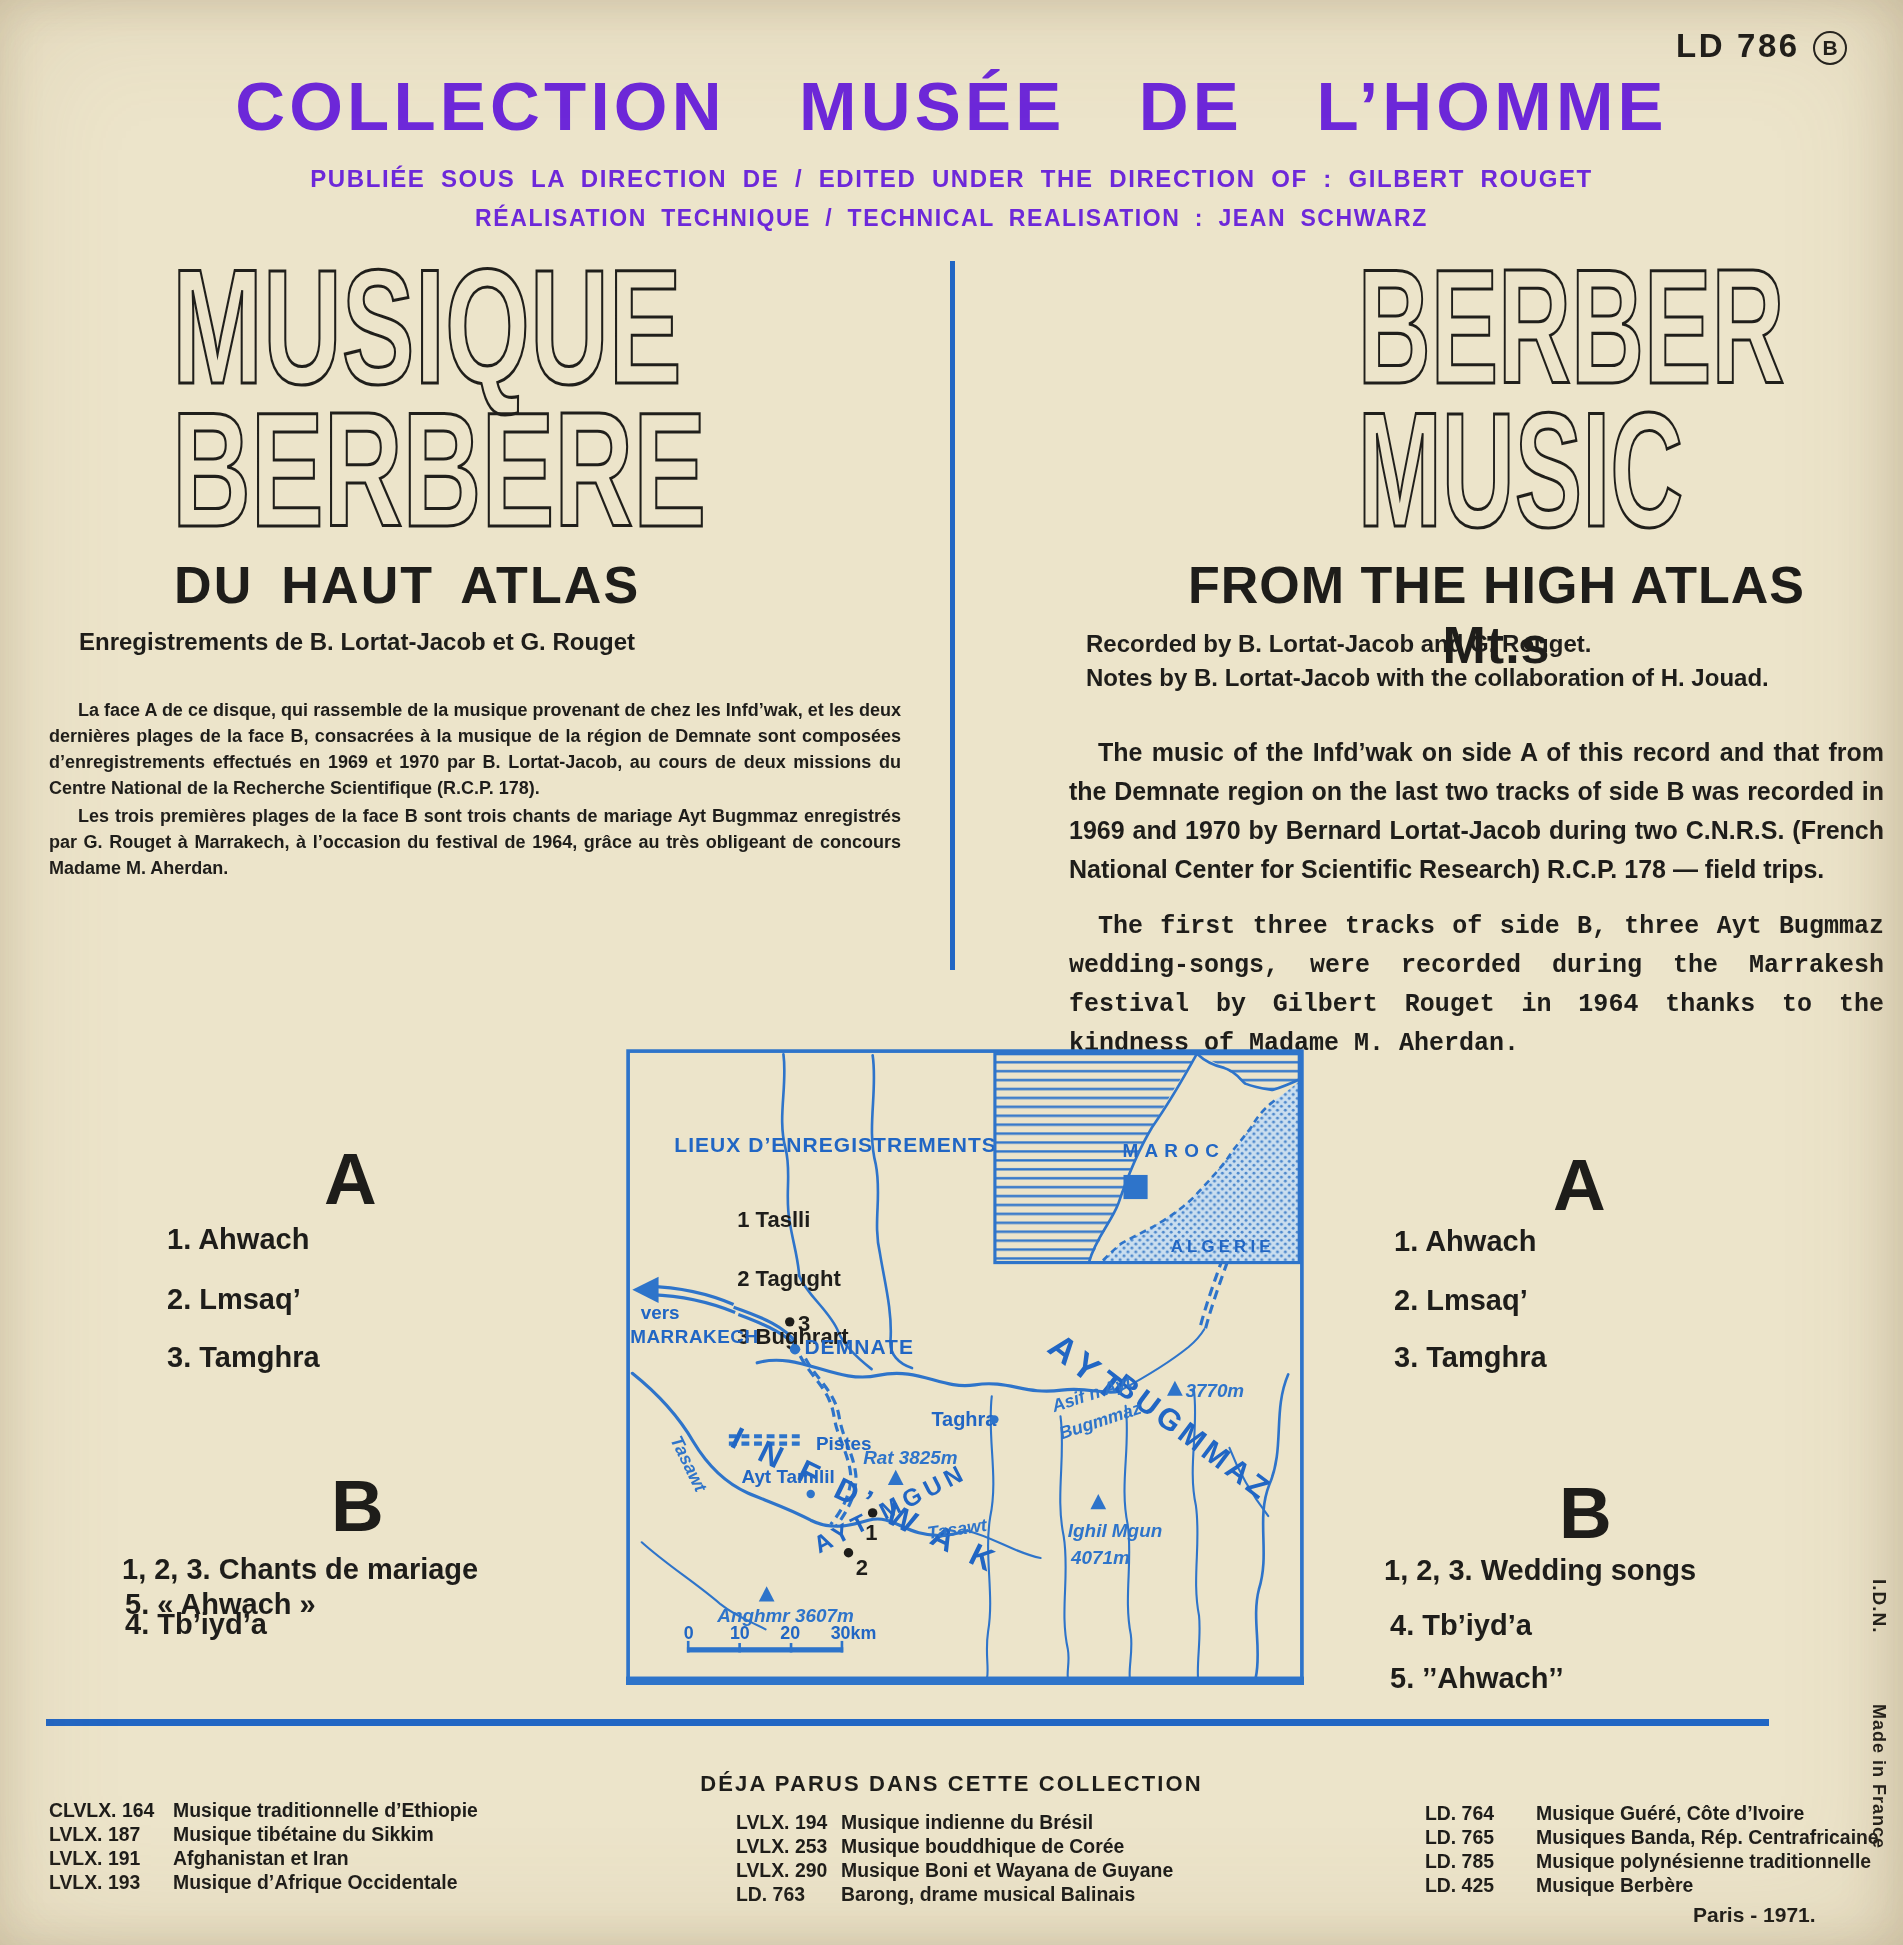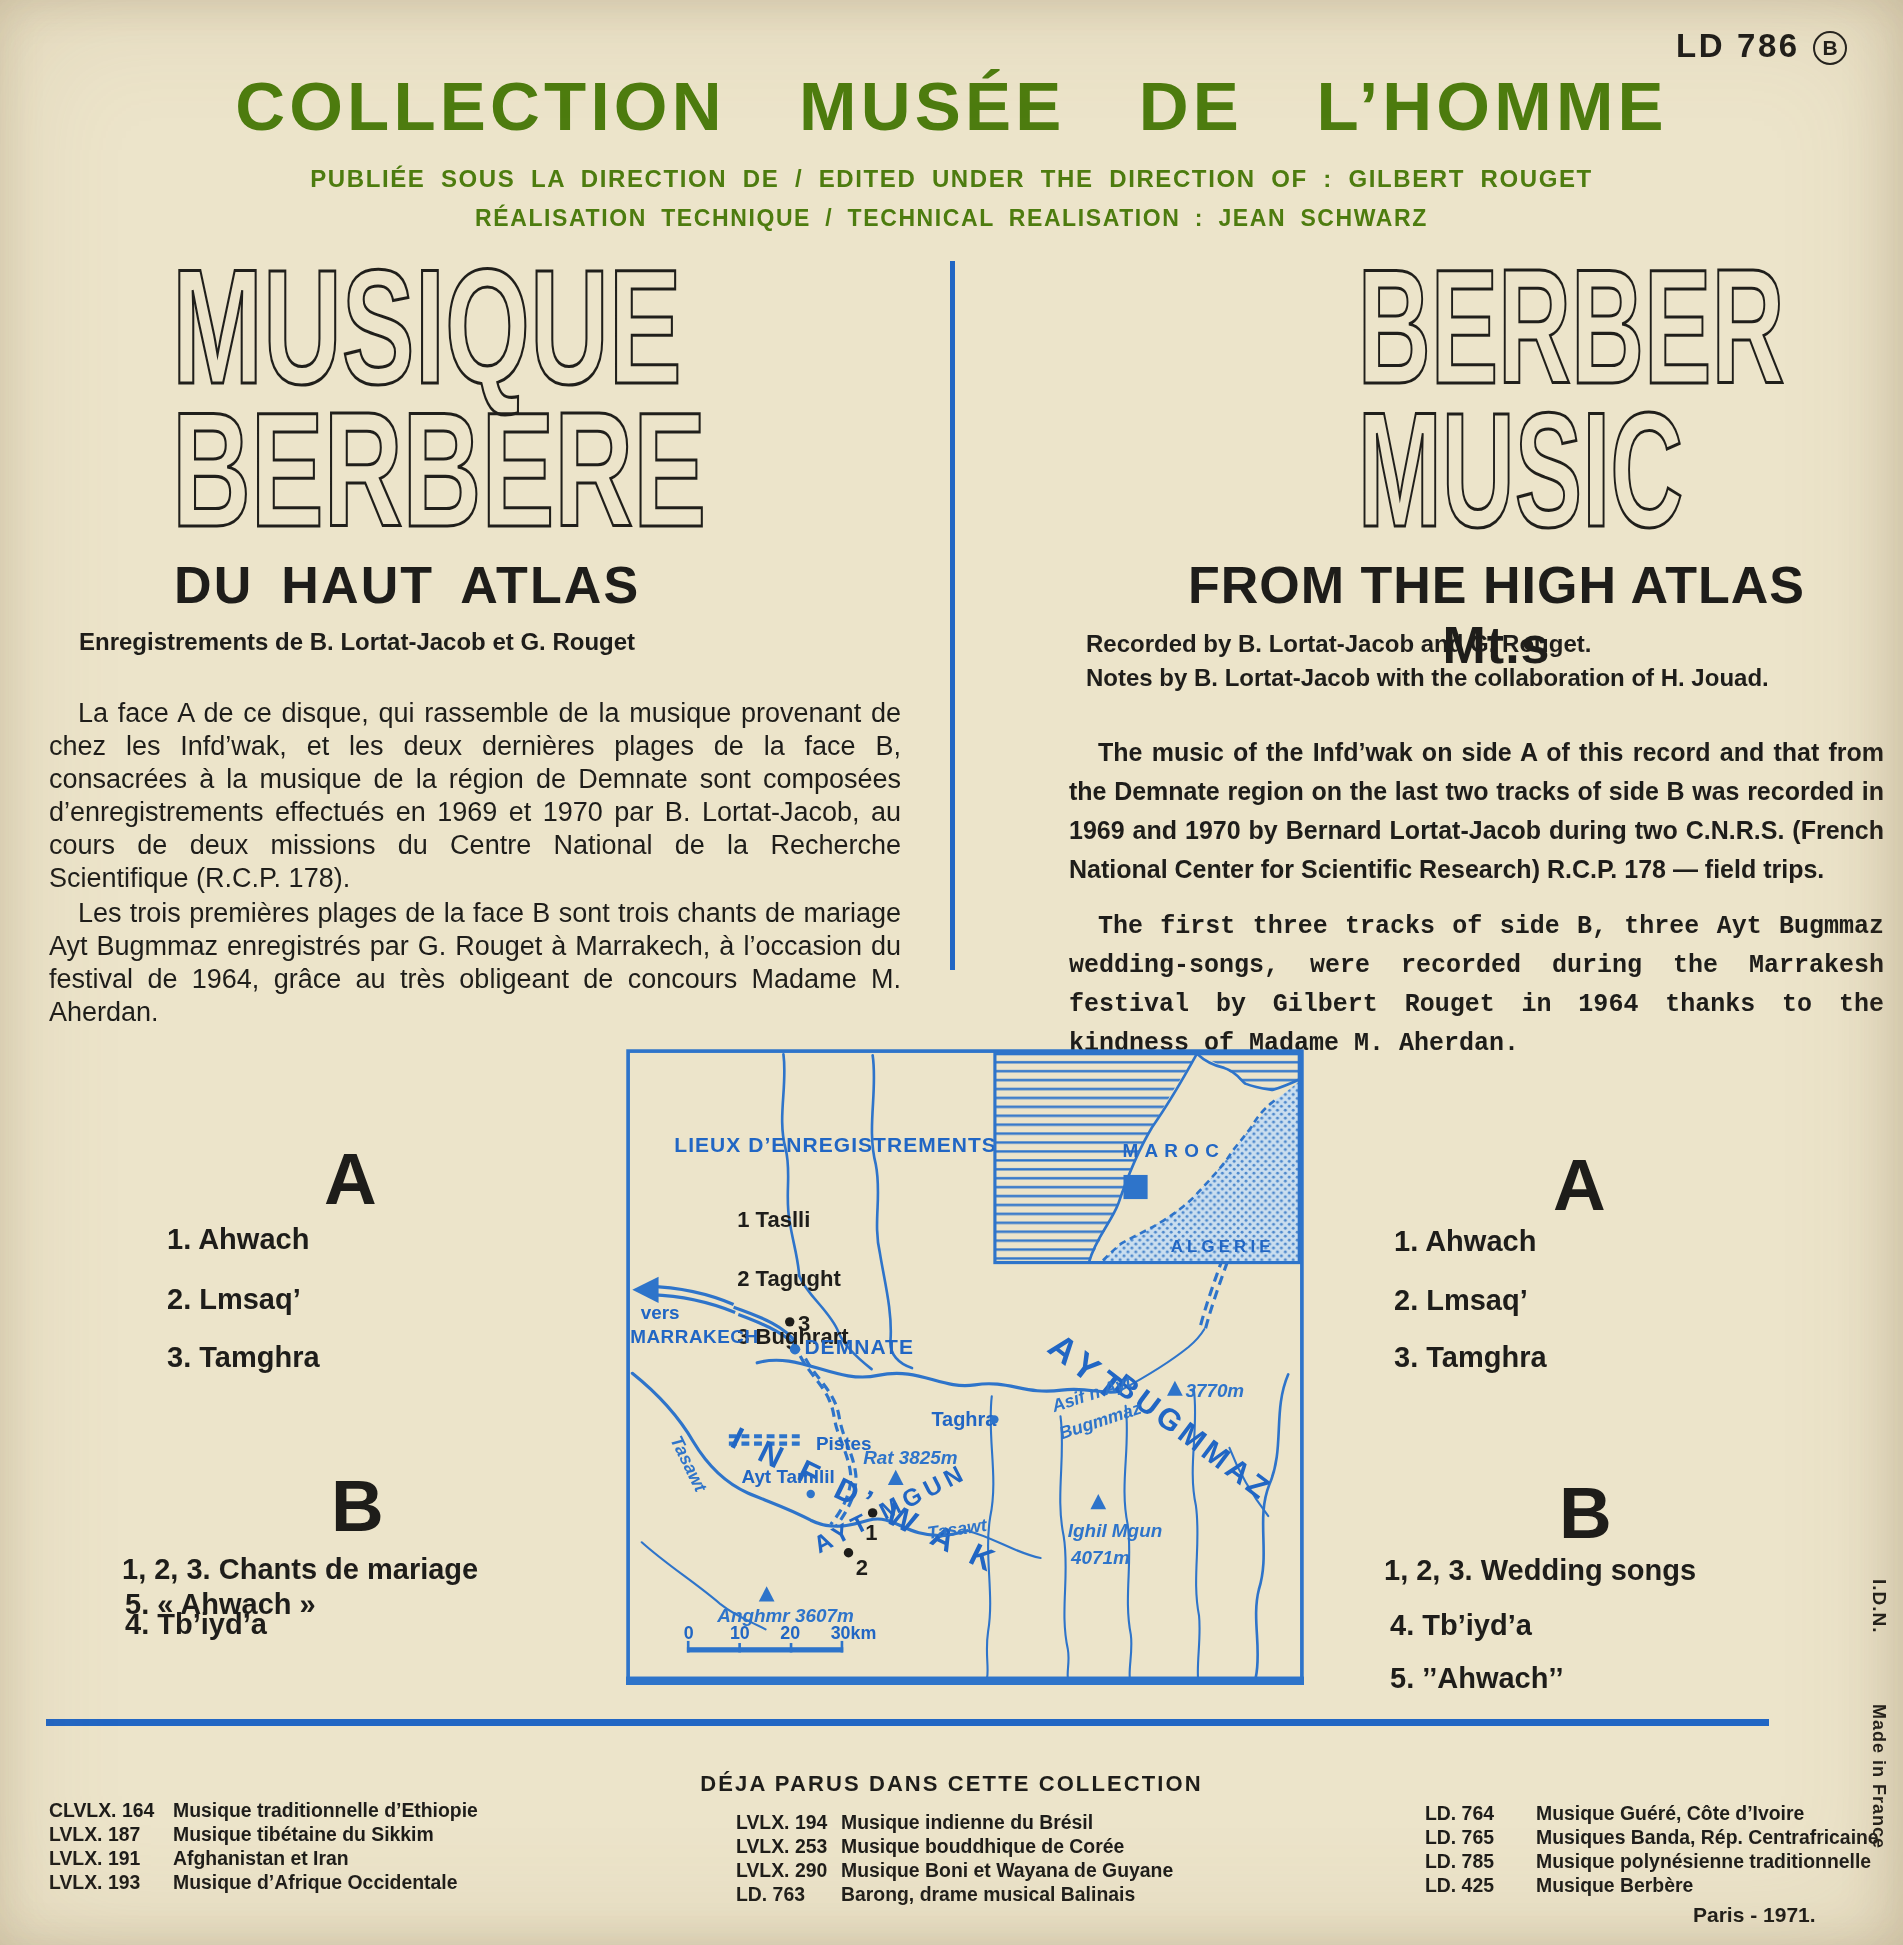--- a/index.html
+++ b/index.html
@@ -2,28 +2,28 @@
 <html style="font-size:8.4px"><head>
 <meta charset="utf-8">
 <style>
   html,body{margin:0;padding:0;background:#d8d2bd;}
   .page{position:relative;width:1903px;height:1946px;background:#ece4ca;
         font-family:"Liberation Sans",sans-serif;color:#1e1d1a;overflow:hidden;}
   .page::after{content:"";position:absolute;inset:0;pointer-events:none;
         box-shadow:inset 0 0 126px rgba(140,115,70,.16), inset -18px 0 47px rgba(90,70,40,.13),
                    inset 13.6px 0 37px rgba(120,100,60,.08);}
   .abs{position:absolute;}
-  .blue{color:#4d7c0f;}
+  .blue{color:#6d28d9;}
   .b{font-weight:700;}
   .center{text-align:center;}
   .outline{font-weight:700;color:transparent;-webkit-text-stroke:3.1px #201f1b;line-height:143px;}
   .oline{display:block;transform-origin:left top;}
   .olineC{display:block;transform-origin:center top;}
   .credits{font-size:24px;line-height:34px;font-weight:700;}
-  .paraFR{font-size:27px;line-height:33px;font-weight:400;text-align:justify;}
+  .paraFR{font-size:18px;line-height:26px;font-weight:700;text-align:justify;}
   .paraEN{font-size:25px;line-height:39px;font-weight:700;text-align:justify;}
   .paraFR p,.paraEN p{margin:0;text-indent:29px;}
   .tracksHead{font-size:73px;font-weight:700;}
   .trackItem{font-size:29px;font-weight:700;white-space:nowrap;}
   .catRow{display:flex;font-size:19.4px;font-weight:700;line-height:24px;white-space:nowrap;}
   .catCode{flex:0 0 auto;}
   .catTitle{flex:0 0 auto;}
   svg text{font-family:"Liberation Sans",sans-serif;}
   .mb{fill:#2166c4;font-weight:700;}
   .mi{fill:#2e74ca;font-style:italic;font-weight:700;}

